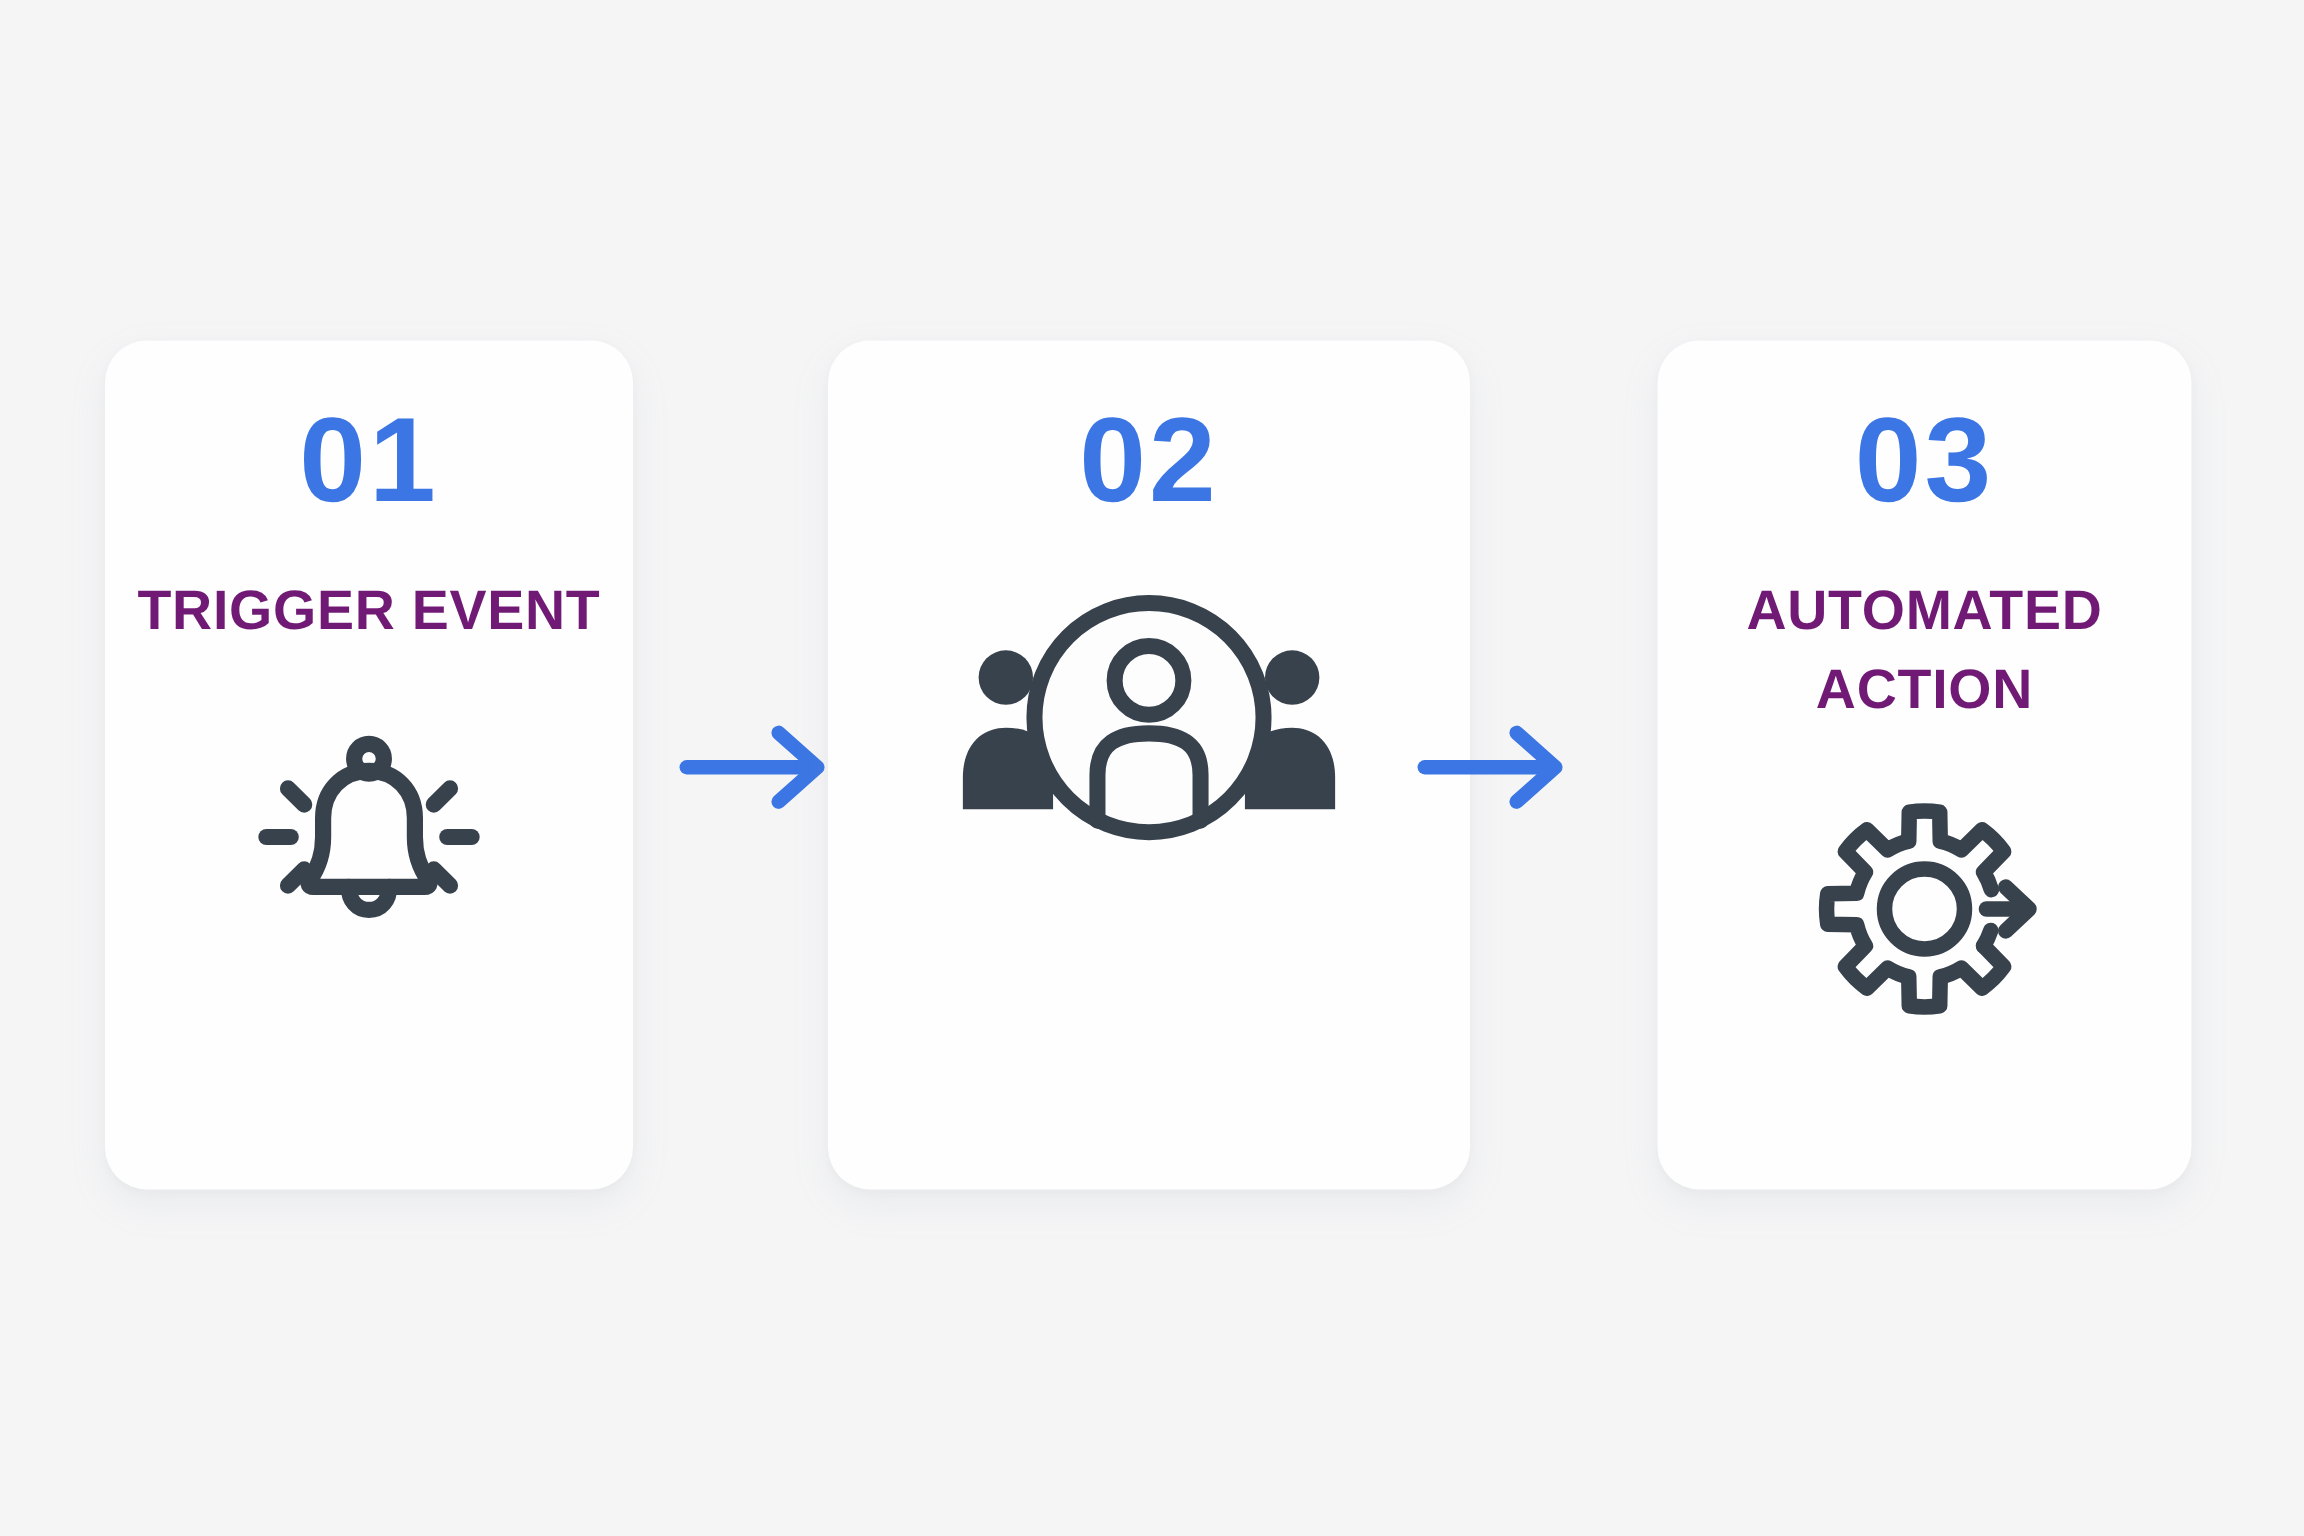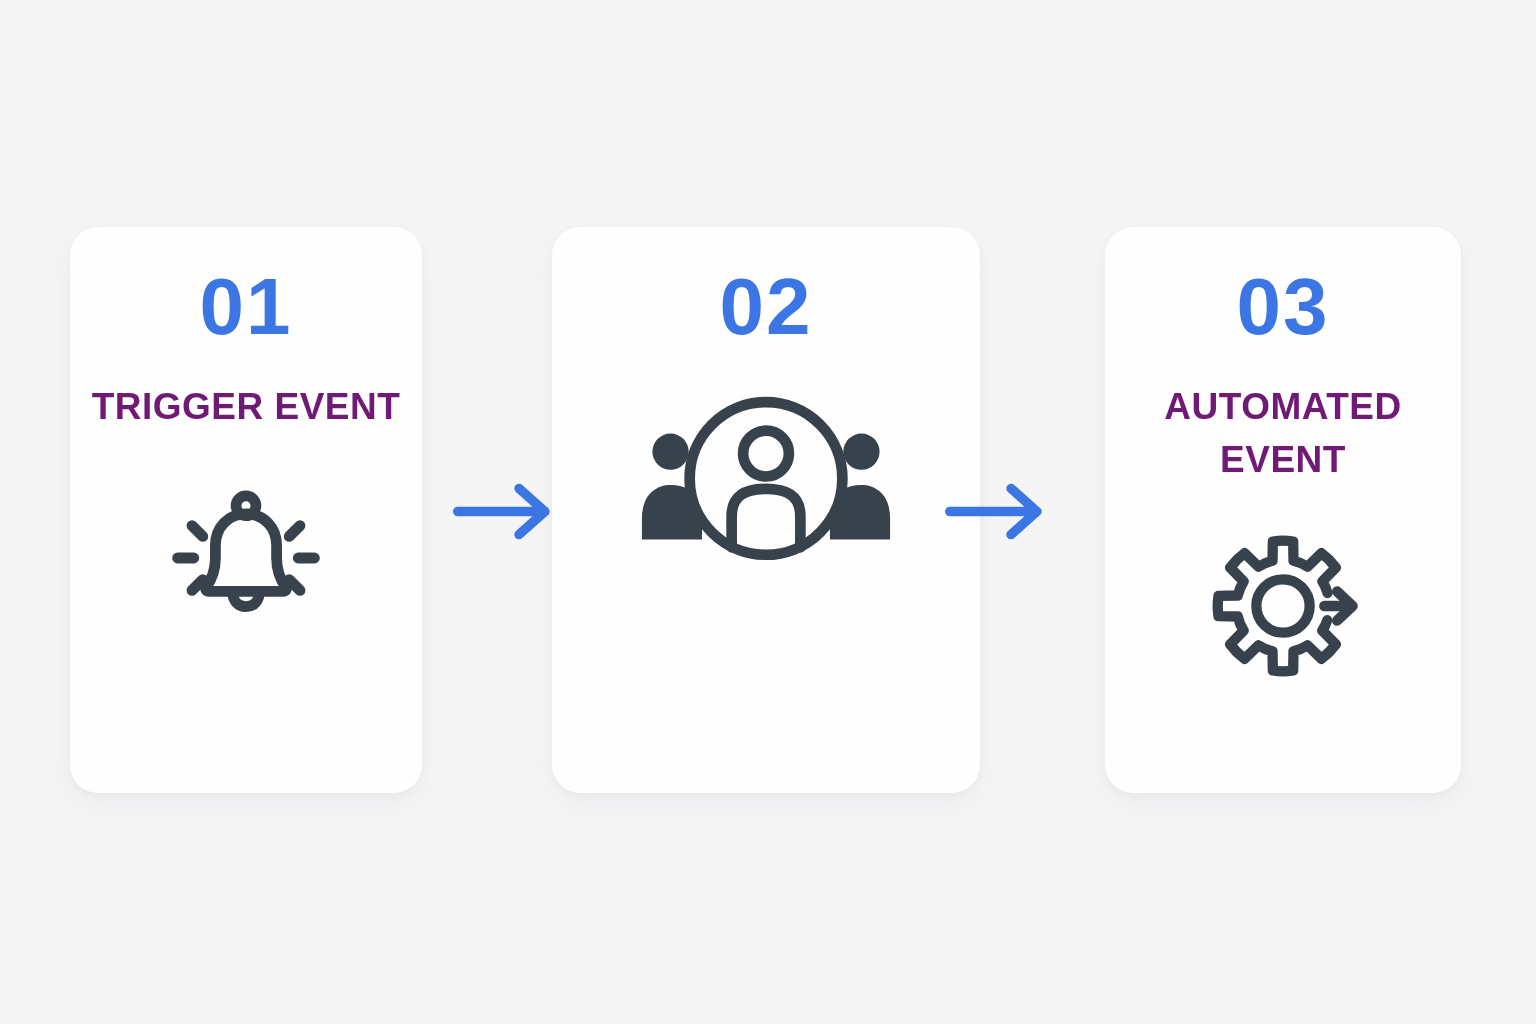--- a/index.html
+++ b/index.html
@@ -116,21 +116,21 @@
     <svg width="115" height="67" viewBox="0 0 120 70">
       <g fill="none" stroke="#3b76e4" stroke-width="10" stroke-linecap="round" stroke-linejoin="round">
         <path d="M 6 35 L 95 35"></path>
         <path d="M 70 11 L 97 35 L 70 59"></path>
       </g>
     </svg>
   </div>
 
   <div class="card card-3">
     <div class="step-number">03</div>
-    <div class="step-title">AUTOMATED EVENT</div>
+    <div class="step-title">AUTOMATED ACTION</div>
     <div class="icon-wrap">
       <svg width="172" height="172" viewBox="0 0 100 100">
         <g fill="none" stroke="#38424c" stroke-width="6" stroke-linecap="round" stroke-linejoin="round">
           <path d="M 72.9 64.3
                    L 80.7 72.3 A 38 38 0 0 1 72.3 80.7 L 64.3 72.9
                    A 27 27 0 0 1 56.1 76.3
                    L 55.9 87.5 A 38 38 0 0 1 44.1 87.5 L 43.9 76.3
                    A 27 27 0 0 1 35.7 72.9
                    L 27.7 80.7 A 38 38 0 0 1 19.3 72.3 L 27.1 64.3
                    A 27 27 0 0 1 23.7 56.1

